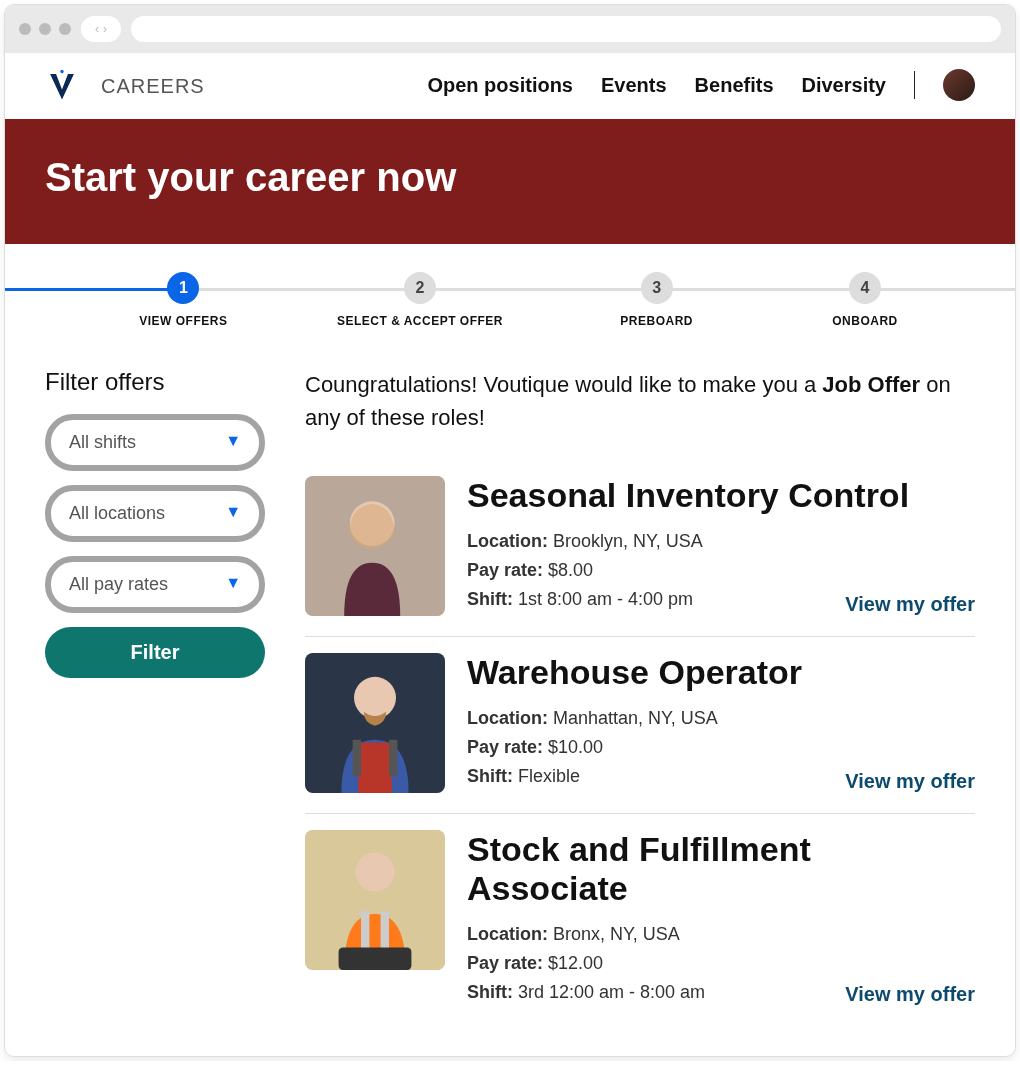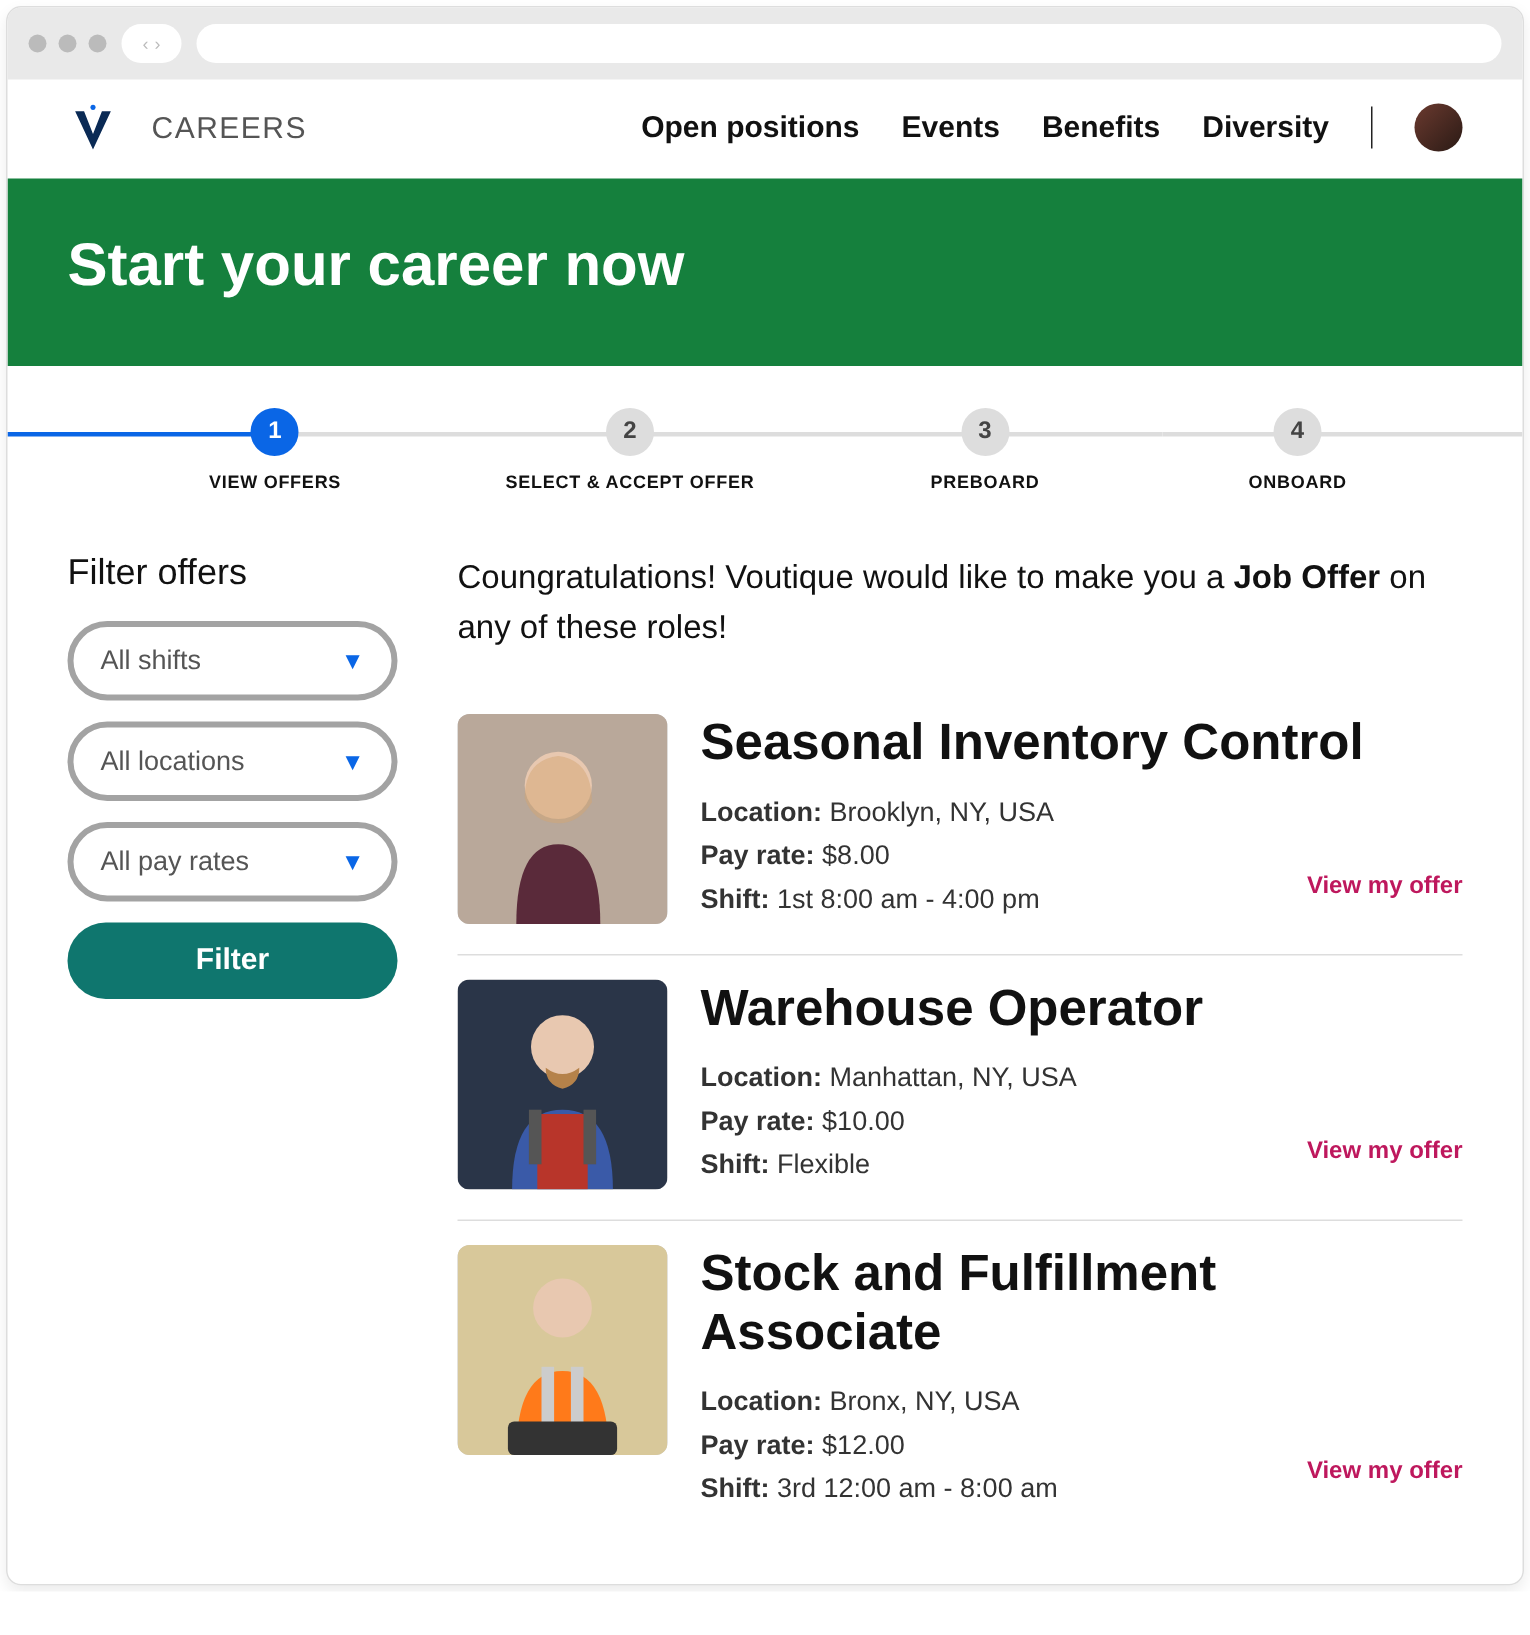--- a/index.html
+++ b/index.html
@@ -33,60 +33,60 @@
   .brand { display: flex; align-items: center; gap: 22px; }
   .logo-v {
     width: 34px; height: 34px;
     color:#0a2a55;
   }
   .brand-name { font-size: 20px; letter-spacing: 1px; color:#555; font-weight:500; }
   .nav { display: flex; align-items: center; gap: 28px; }
   .nav a { font-size: 20px; font-weight: 700; color: #111; text-decoration: none; cursor:pointer; }
   .nav .sep { width:1px; height:28px; background:#222; }
   .avatar { width: 32px; height: 32px; border-radius: 50%; background: linear-gradient(135deg,#6b3a2f,#2a1a15); display:inline-block; }
-  .hero { background: #15803d; color: #fff; padding: 36px 40px 44px; }
+  .hero { background: #7f1d1d; color: #fff; padding: 36px 40px 44px; }
   .hero h1 { font-size: 40px; font-weight: 800; }
   .stepper { display: flex; align-items: flex-start; padding: 28px 60px 10px; position: relative; }
   .step { flex: 1; text-align: center; position: relative; }
   .step:last-child { flex: 0 0 180px; }
   .step .circle {
     width: 32px; height: 32px; border-radius: 50%; background:#ddd; color:#444;
     display:flex; align-items:center; justify-content:center; font-weight:700;
     margin: 0 auto 10px; position: relative; z-index:2;
   }
   .step.active .circle { background:#0a66e6; color:#fff; }
   .step .label { font-size: 12px; font-weight:700; letter-spacing:0.5px; color:#111; }
   .step-line {
     position:absolute; top:16px; left:0; right:0; height:3px; background:#ddd; z-index:1;
   }
   .step-line.active { background:#0a66e6; }
   .content { display: flex; padding: 30px 40px 30px; gap: 40px; }
   .sidebar { width: 220px; flex-shrink:0; }
   .sidebar h3 { font-size: 24px; font-weight:400; margin-bottom: 18px; }
   .select-wrap {
-    border: 4px solid #a3a3a3; border-radius: 28px; padding: 12px 18px;
-    display:flex; justify-content:space-between; align-items:flex-end;
+    border: 6px solid #a3a3a3; border-radius: 28px; padding: 12px 18px;
+    display:flex; justify-content:space-between; align-items:flex-start;
     margin-bottom: 14px; font-size:18px; color:#555; cursor:pointer;
   }
   .chev { color:#0a66e6; font-size:16px; }
   .filter-btn {
     width: 100%; border:none; border-radius: 28px; background:#0f766e; color:#fff;
     font-size:20px; font-weight:600; padding:14px 0; cursor:pointer;
   }
   .main { flex:1; }
   .intro { font-size: 22px; line-height:1.5; margin-bottom: 26px; }
   .intro .strong { font-weight:700; }
   .offer { display:flex; gap: 22px; padding: 16px 0 20px; border-bottom:1px solid #ddd; }
   .thumb { width:140px; height:140px; border-radius:8px; flex-shrink:0; background:#ccc; overflow:hidden; }
   .offer-body { flex:1; position:relative; }
   .offer-body h2 { font-size:34px; font-weight:800; margin-bottom:12px; }
   .meta { font-size:18px; color:#333; line-height:1.6; }
   .meta .k { font-weight:700; }
   .view-link {
-    position:absolute; right:0; bottom:16px; color:#be185d; font-weight:700; font-size:16px;
+    position:absolute; right:0; bottom:0; color:#0c4a6e; font-weight:700; font-size:20px;
     text-decoration:none; cursor:pointer;
   }
   
   .thumb svg { width:100%; height:100%; display:block; }
 </style>
 </head>
 <body>
 
 <div class="browser-frame">
   <div class="browser-top">

